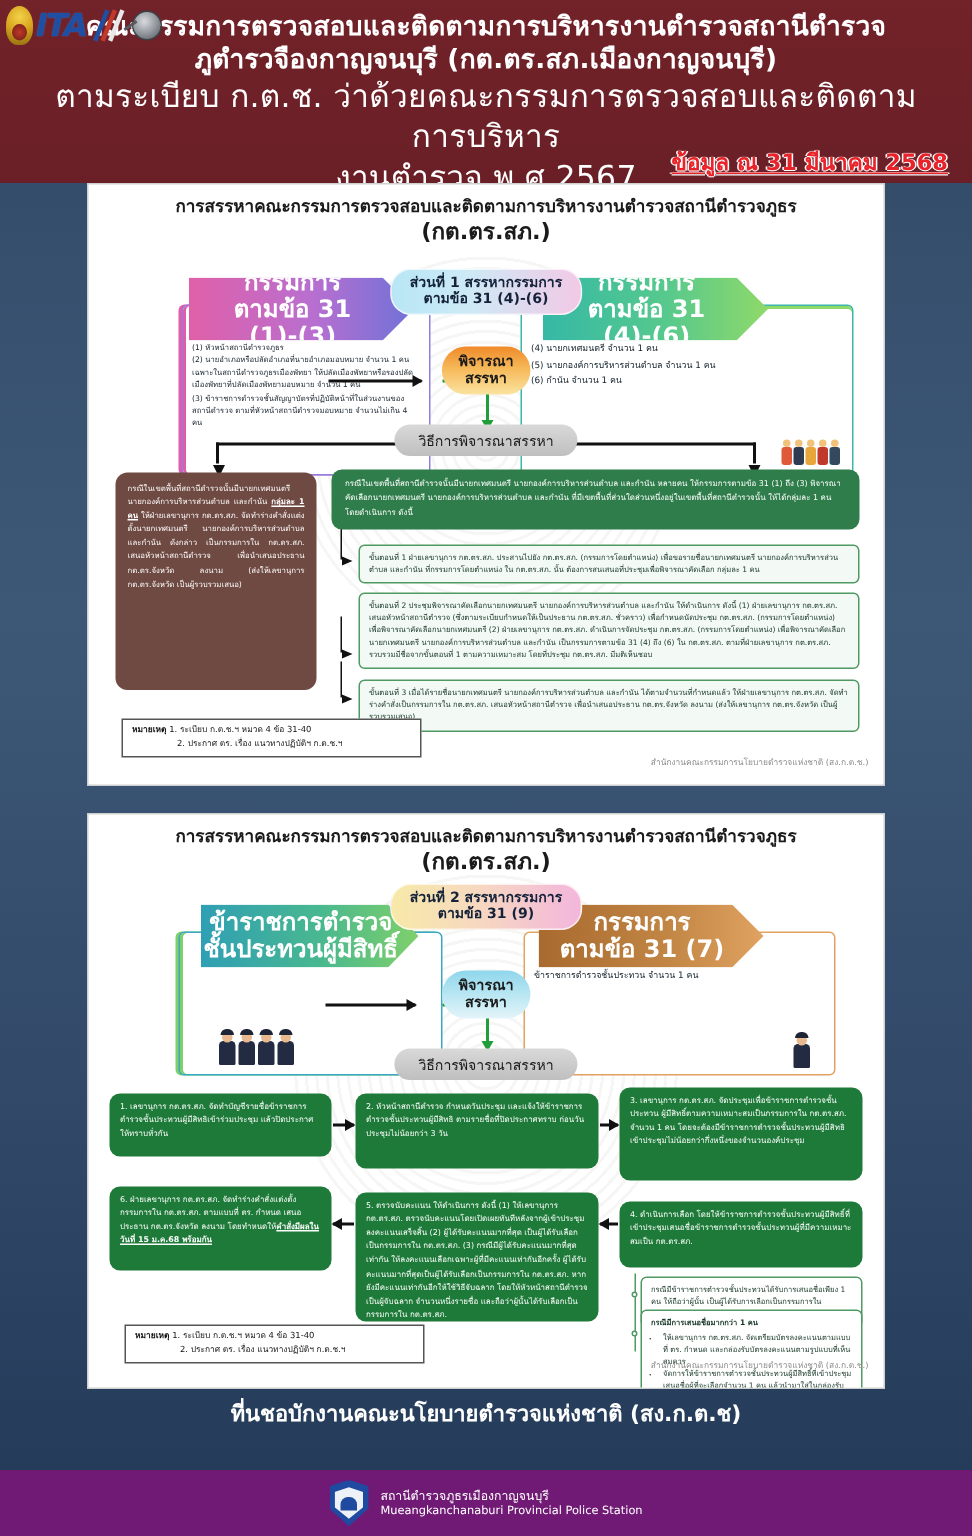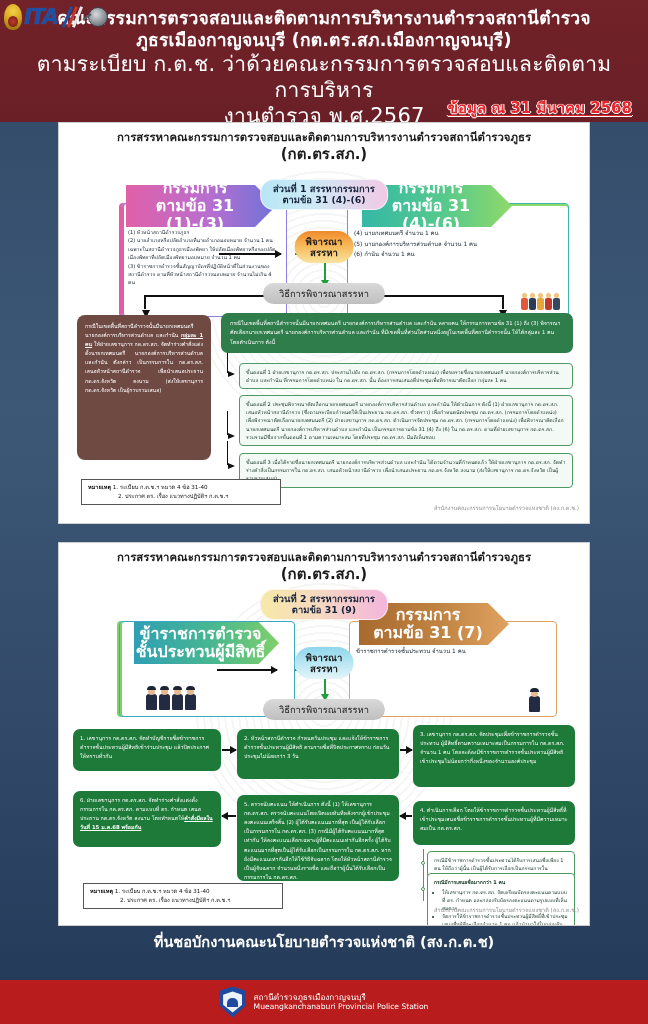--- a/index.html
+++ b/index.html
@@ -262,21 +262,21 @@
   .cl .h { width:5px;height:5px;border-radius:50%;margin:0 auto; }
   .cl .b { width:7px;height:12px;border-radius:2px; }
 
   
   .mid-caption {
     position:absolute; left:0; right:0; top:930px;
     text-align:center; color:#ffffff; font-size:14.6px; font-weight:700;
   }
   .footerbar {
     position:absolute; left:0; right:0; bottom:0; height:44px;
-    background:#b91c1c;
+    background:#701a75;
     display:flex; align-items:center; justify-content:center; gap:8px;
   }
   .shield {
     width:26px; height:31px; position:relative;
     background:#1f4aa0;
     clip-path: polygon(50% 0, 100% 14%, 100% 62%, 50% 100%, 0 62%, 0 14%);
     display:flex; align-items:center; justify-content:center;
   }
   .shield .inner {
     width:19px;height:23px; background:#eef2f8;
@@ -300,21 +300,21 @@
     <div class="logo-ita">ITA</div>
     <div class="logo-slash">
         <i></i>
         <i></i>
         <i></i>
       </div>
     <div class="logo-seal"></div>
   </div>
   <h1>
     <span class="l1">คณะกรรมการตรวจสอบและติดตามการบริหารงานตำรวจสถานีตำรวจ</span><br>
-    <span class="l2">ภูธรเมืองกาญจนบุรี (กต.ตร.สภ.เมืองกาญจนบุรี)</span><br>
+    <span class="l2">ภูตำรวจืองกาญจนบุรี (กต.ตร.สภ.เมืองกาญจนบุรี)</span><br>
     <span class="l3">ตามระเบียบ ก.ต.ช. ว่าด้วยคณะกรรมการตรวจสอบและติดตามการบริหาร</span><br>
     <span class="l4">งานตำรวจ พ.ศ.2567</span>
   </h1>
   <div class="datestamp">ข้อมูล ณ 31 มีนาคม 2568</div>
 </div>
 
 <div class="panel" id="panel1">
 
   <div class="panel-title">
     <span>การสรรหาคณะกรรมการตรวจสอบและติดตามการบริหารงานตำรวจสถานีตำรวจภูธร</span>
@@ -401,21 +401,21 @@
 <div class="panel" id="panel2">
 
   <div class="panel-title">
     <span>การสรรหาคณะกรรมการตรวจสอบและติดตามการบริหารงานตำรวจสถานีตำรวจภูธร</span>
     <span class="big">(กต.ตร.สภ.)</span>
   </div>
 
   <div class="badge-center" id="badge2" style="white-space:pre-line;">ส่วนที่ 2 สรรหากรรมการ
 ตามข้อ 31 (9)</div>
 
-  <div class="ribbon" id="ribbon-left-2" style="white-space:pre-line;margin-top:19px;">ข้าราชการตำรวจ
+  <div class="ribbon" id="ribbon-left-2" style="white-space:pre-line;">ข้าราชการตำรวจ
 ชั้นประทวนผู้มีสิทธิ์</div>
   <div class="ribbon" id="ribbon-right-2" style="white-space:pre-line;">กรรมการ
 ตามข้อ 31 (7)</div>
 
   <div class="rbox" id="box-left-2">
     <div class="cops" style="left:26px; bottom:6px;">
       <div class="cop">
           <div class="head"></div>
           <div class="body"></div>
         </div>

